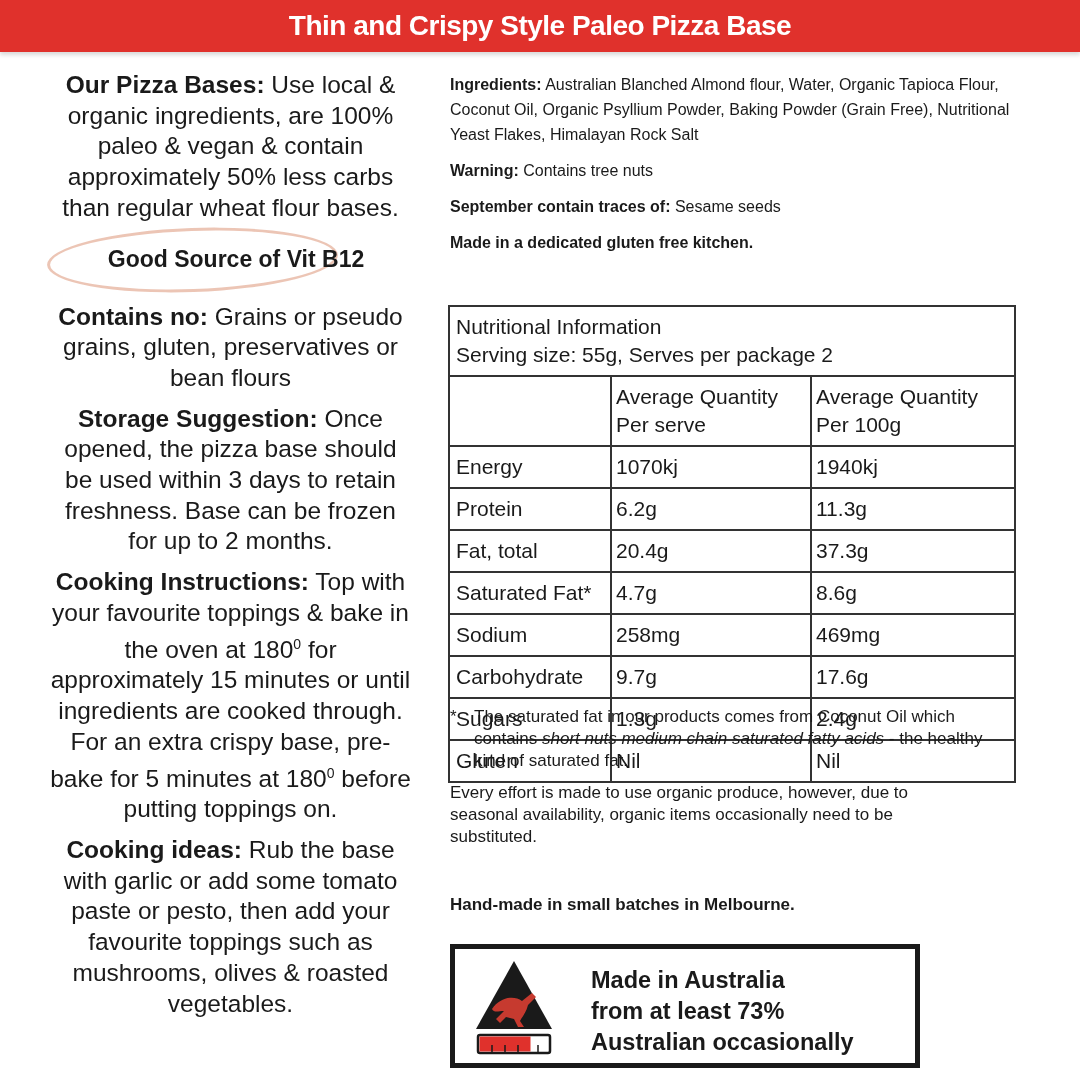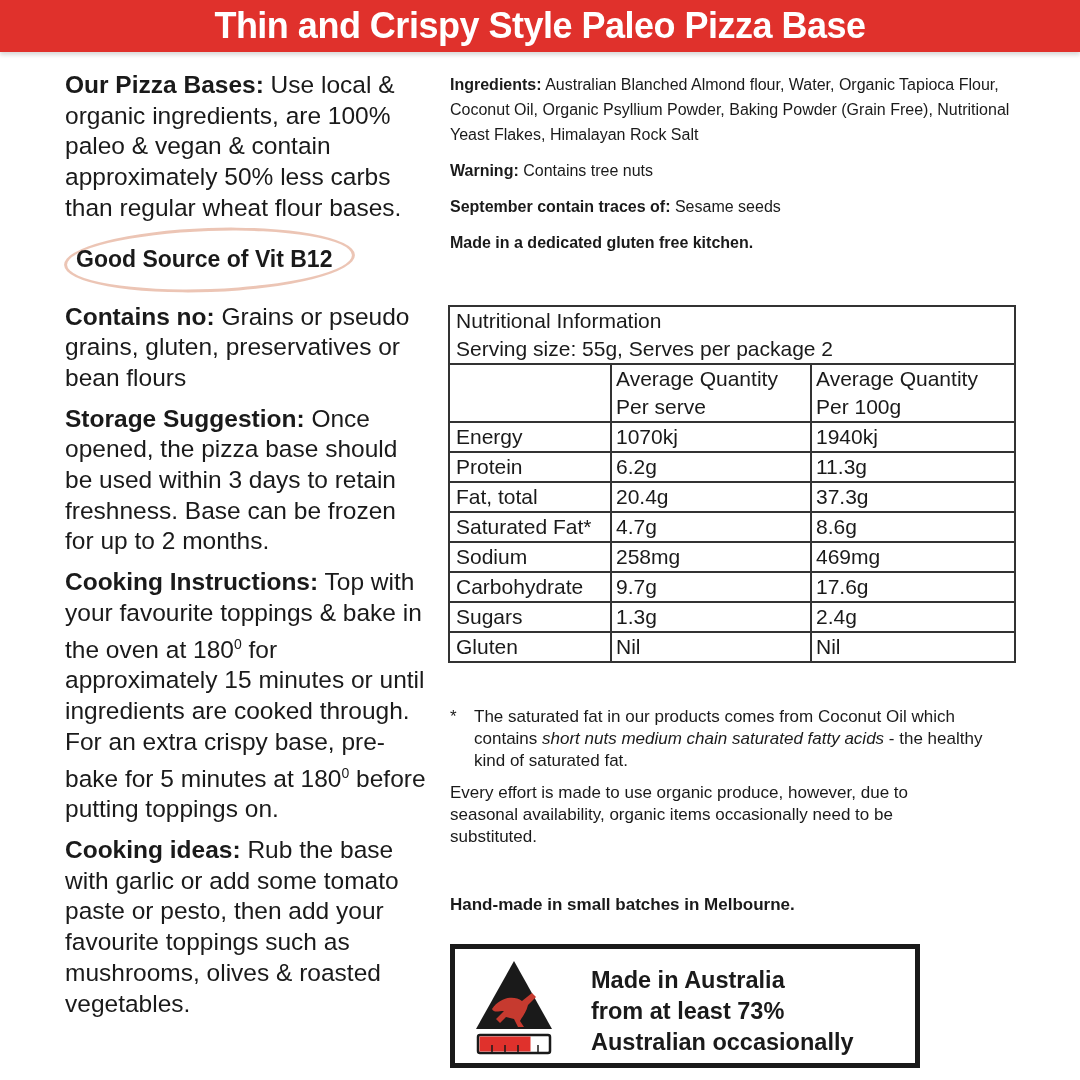--- a/index.html
+++ b/index.html
@@ -9,47 +9,47 @@
     font-family: "Liberation Sans", "DejaVu Sans", sans-serif;
     position: relative;
   }
   .banner {
     position: absolute; left: 0; top: 0; width: 1080px; height: 52px;
     background: #e0312c;
     display: flex; align-items: center; justify-content: center;
     box-shadow: 0 3px 4px rgba(0,0,0,0.15);
   }
   .banner h1 {
-    margin: 16px; color: #ffffff; font-size: 36px; font-weight: bold;
+    margin: 16px; color: #ffffff; font-size: 28px; font-weight: bold;
     letter-spacing: -0.5px;
   }
   .left {
-    position: absolute; left: 65px; top: 70px; width: 365px;
-    font-size: 24.5px; line-height: 30.7px;
+    position: absolute; left: 48px; top: 70px; width: 365px;
+    font-size: 24.5px; line-height: 30.7px; text-align: center;
   }
   .left p { margin: 0 0 10px 0; }
   .left b { font-weight: bold; }
   .b12-wrap { position: relative; margin: 20px 0 18px 11px; height: 40px; }
   .b12-ring {
     position: absolute; left: -12px; top: -16px; width: 285px; height: 58px;
     border: 3px solid #e7b7a3; border-radius: 50%;
     transform: rotate(-2deg); opacity: 0.8;
   }
   .b12 { position: relative; font-weight: bold; font-size: 23px; line-height: 30px; top: 0px; }
   .right {
     position: absolute; left: 450px; top: 72px; width: 580px;
     font-size: 16px; line-height: 25px;
   }
   .right p { margin: 0 0 11px 0; }
   table.nut {
     position: absolute; left: 448px; top: 305px; width: 568px;
     border-collapse: collapse; font-size: 21px; line-height: 28px;
   }
   table.nut td {
-    border: 2px solid #333; padding: 0 6px; vertical-align: top;
+    border: 2px solid #333; padding: 6px 6px; vertical-align: top;
   }
   table.nut td.c1 { width: 148px; }
   table.nut td.c2 { width: 188px; padding-left: 4px; }
   table.nut td.c3 { padding-left: 4px; }
   .foot {
     position: absolute; left: 450px; top: 706px; width: 560px;
     font-size: 17px; line-height: 22px;
   }
   .foot .note { display: flex; margin-bottom: 10px; }
   .foot .star { width: 24px; flex: none; }

